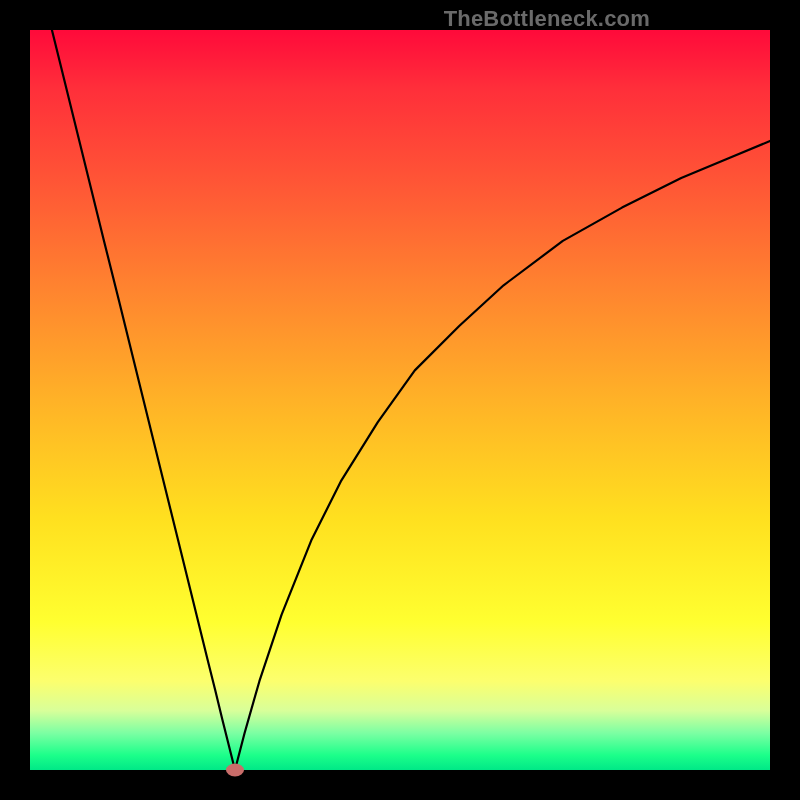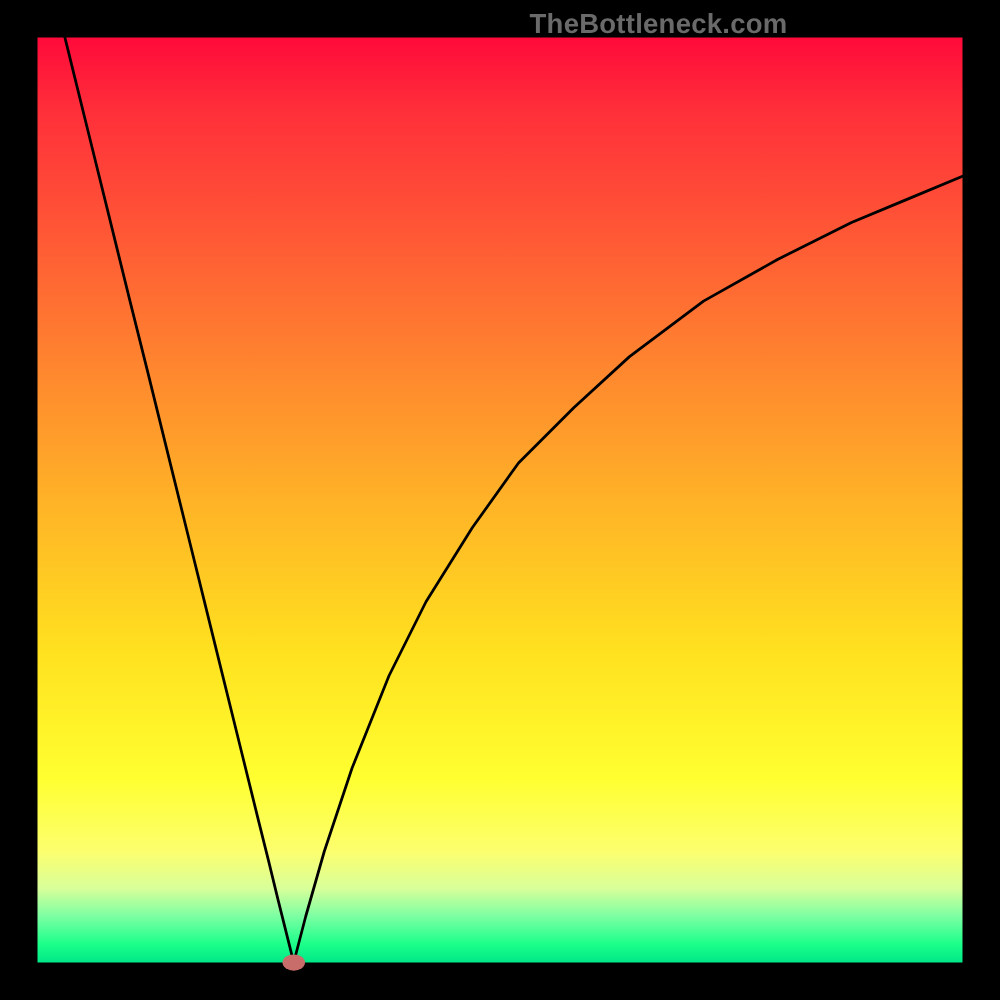--- a/index.html
+++ b/index.html
@@ -11,20 +11,21 @@
     background: #000;
     font-family: Arial, Helvetica, sans-serif;
   }
   .frame {
     position: absolute;
     top: 0;
     left: 0;
     width: 644px;
     height: 800px;
     background: #000;
+    padding-left: 20px;
   }
   .plot {
     position: absolute;
     top: 30px;
     left: 30px;
     width: 740px;
     height: 740px;
     background: linear-gradient(to bottom,
       #ff0a3a 0%,
       #ff2f3a 8%,

